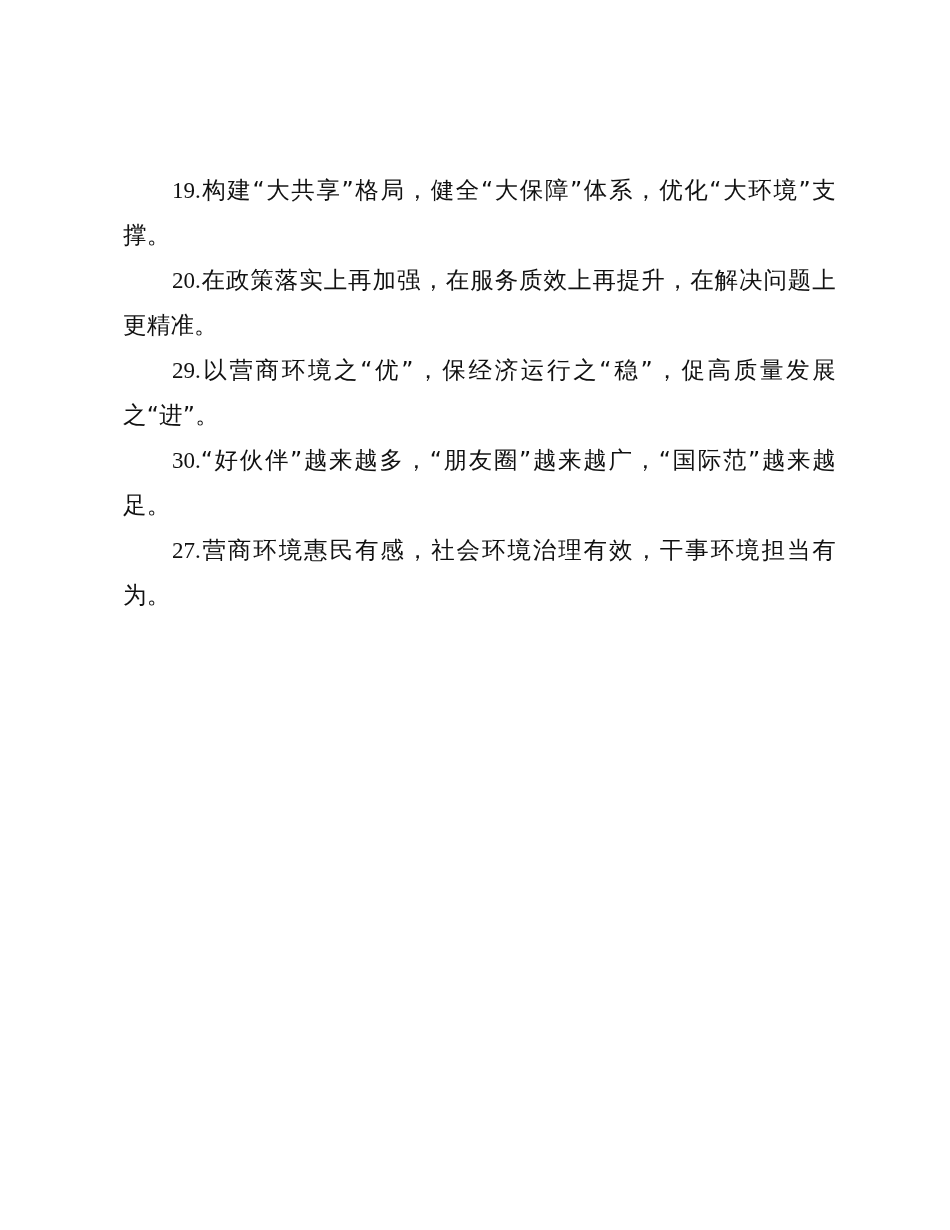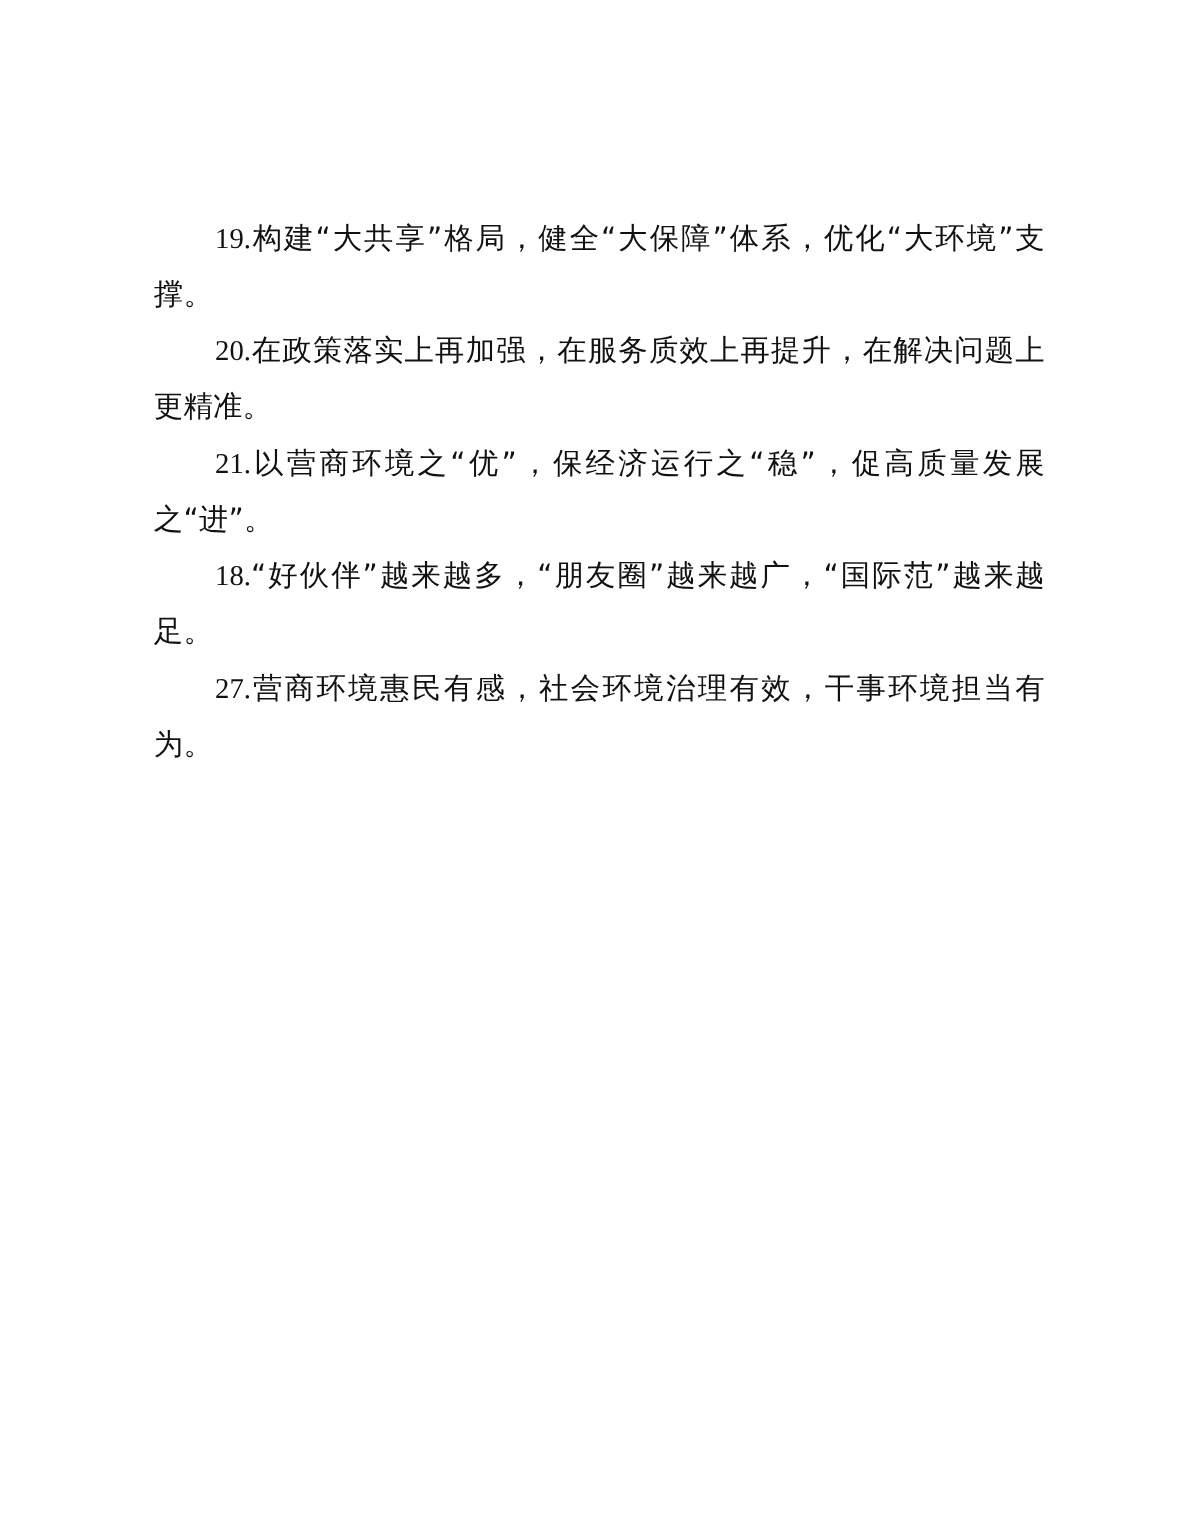--- a/index.html
+++ b/index.html
@@ -36,16 +36,16 @@
       font-size: 23px;
       letter-spacing: 0;
     }
   </style>
 </head>
 <body>
 
 <div class="page">
   <p class="para"><span class="num">19.</span><span>构建“大共享”格局，健全“大保障”体系，优化“大环境”支撑。</span></p>
   <p class="para"><span class="num">20.</span><span>在政策落实上再加强，在服务质效上再提升，在解决问题上更精准。</span></p>
-  <p class="para"><span class="num">21.</span><span>以营商环境之“优”，保经济运行之“稳”，促高质量发展之“进”。</span></p>
-  <p class="para"><span class="num">18.</span><span>“好伙伴”越来越多，“朋友圈”越来越广，“国际范”越来越足。</span></p>
+  <p class="para"><span class="num">29.</span><span>以营商环境之“优”，保经济运行之“稳”，促高质量发展之“进”。</span></p>
+  <p class="para"><span class="num">30.</span><span>“好伙伴”越来越多，“朋友圈”越来越广，“国际范”越来越足。</span></p>
   <p class="para"><span class="num">27.</span><span>营商环境惠民有感，社会环境治理有效，干事环境担当有为。</span></p>
 </div>
 
 </body></html>

